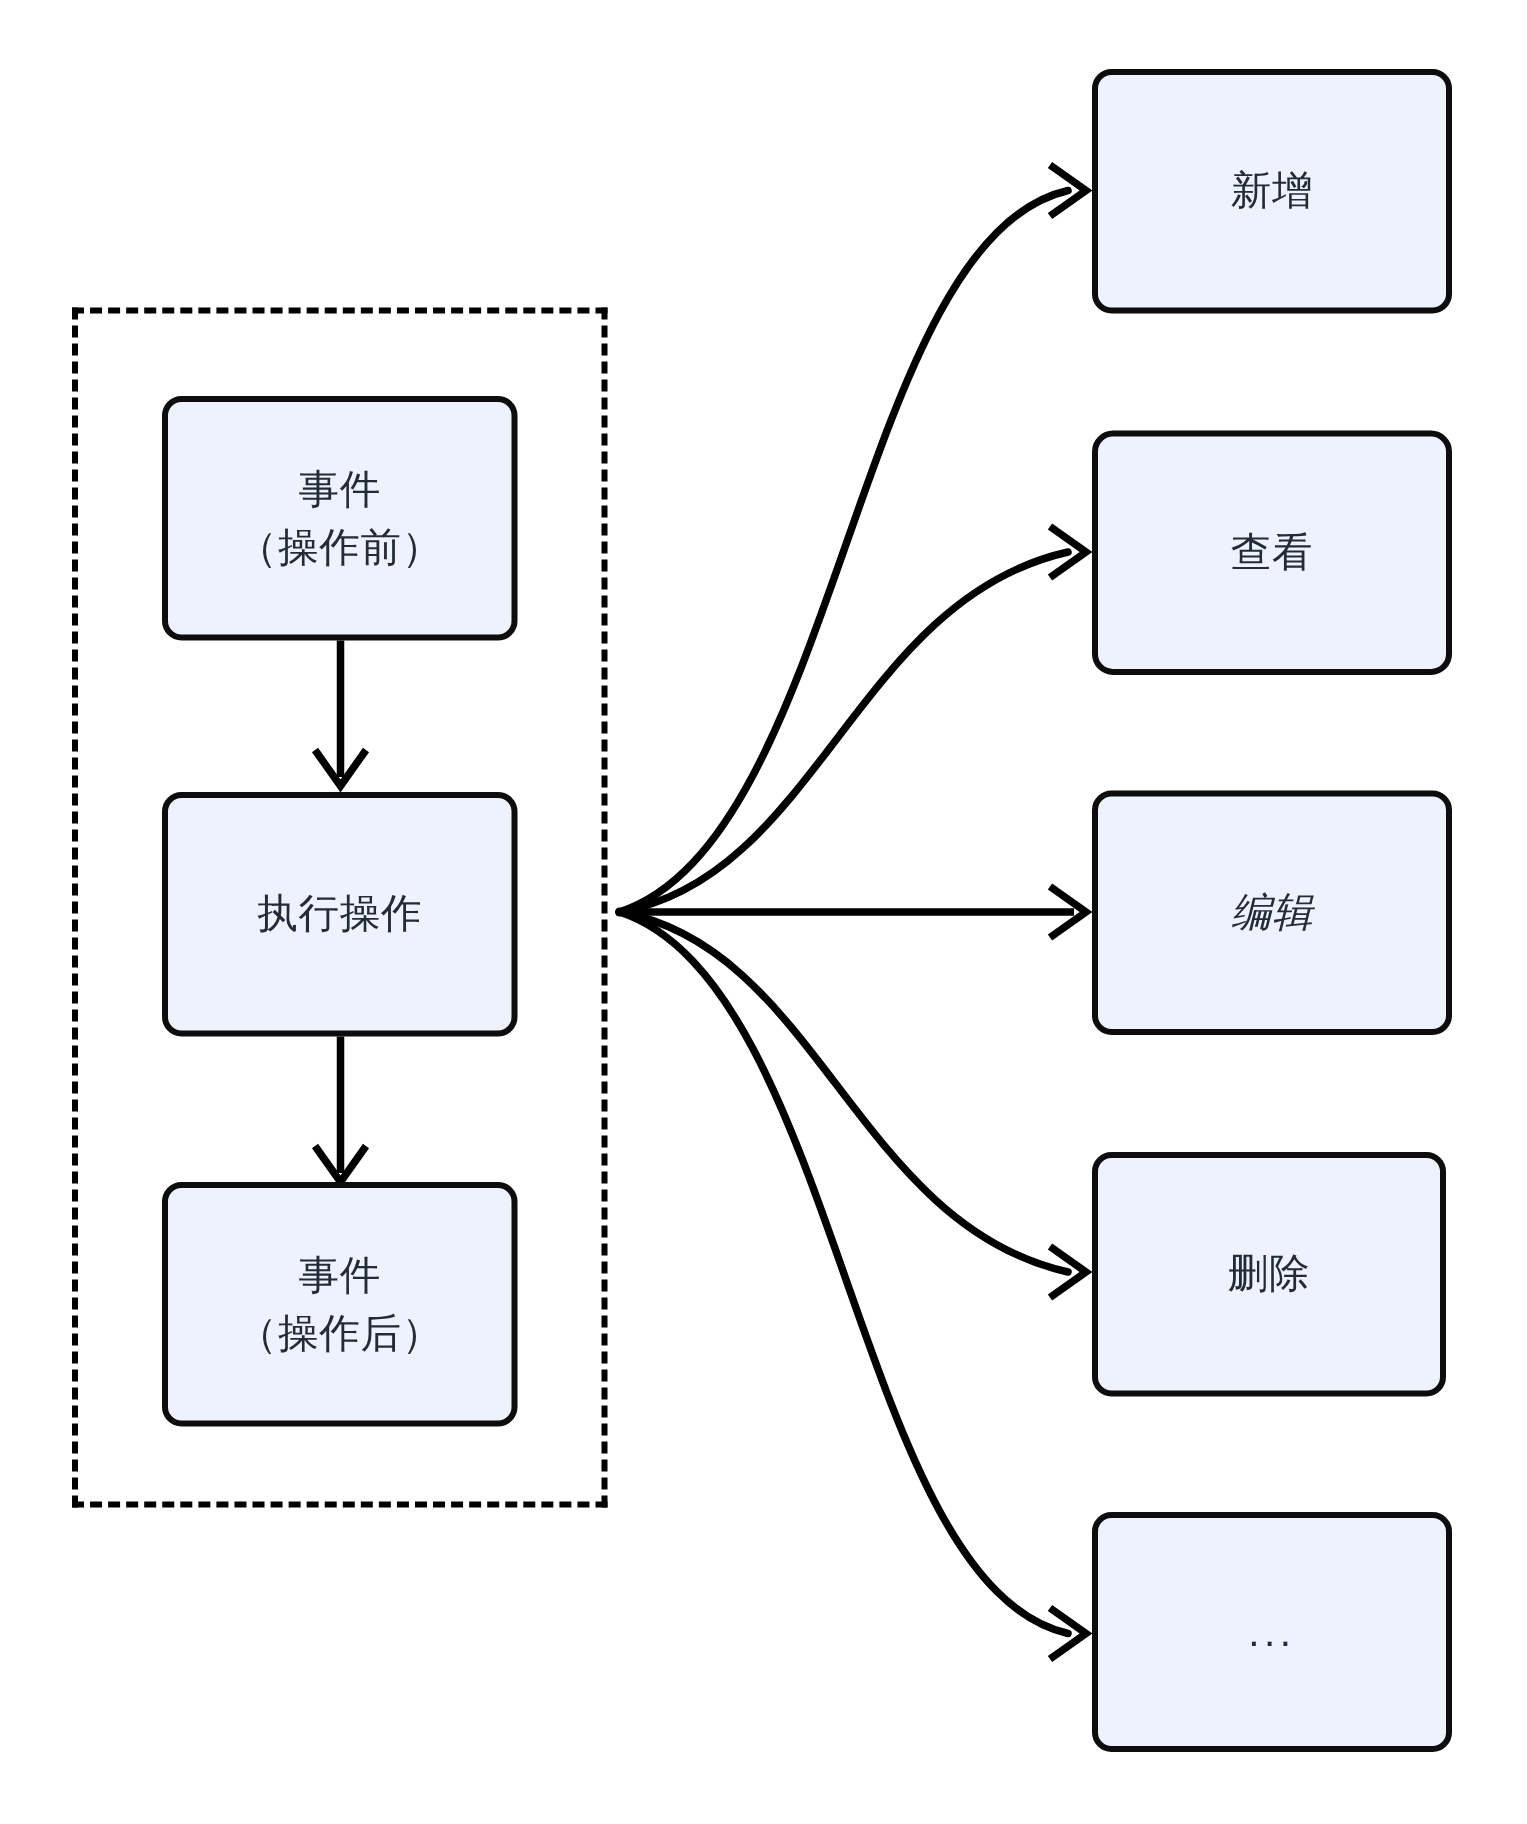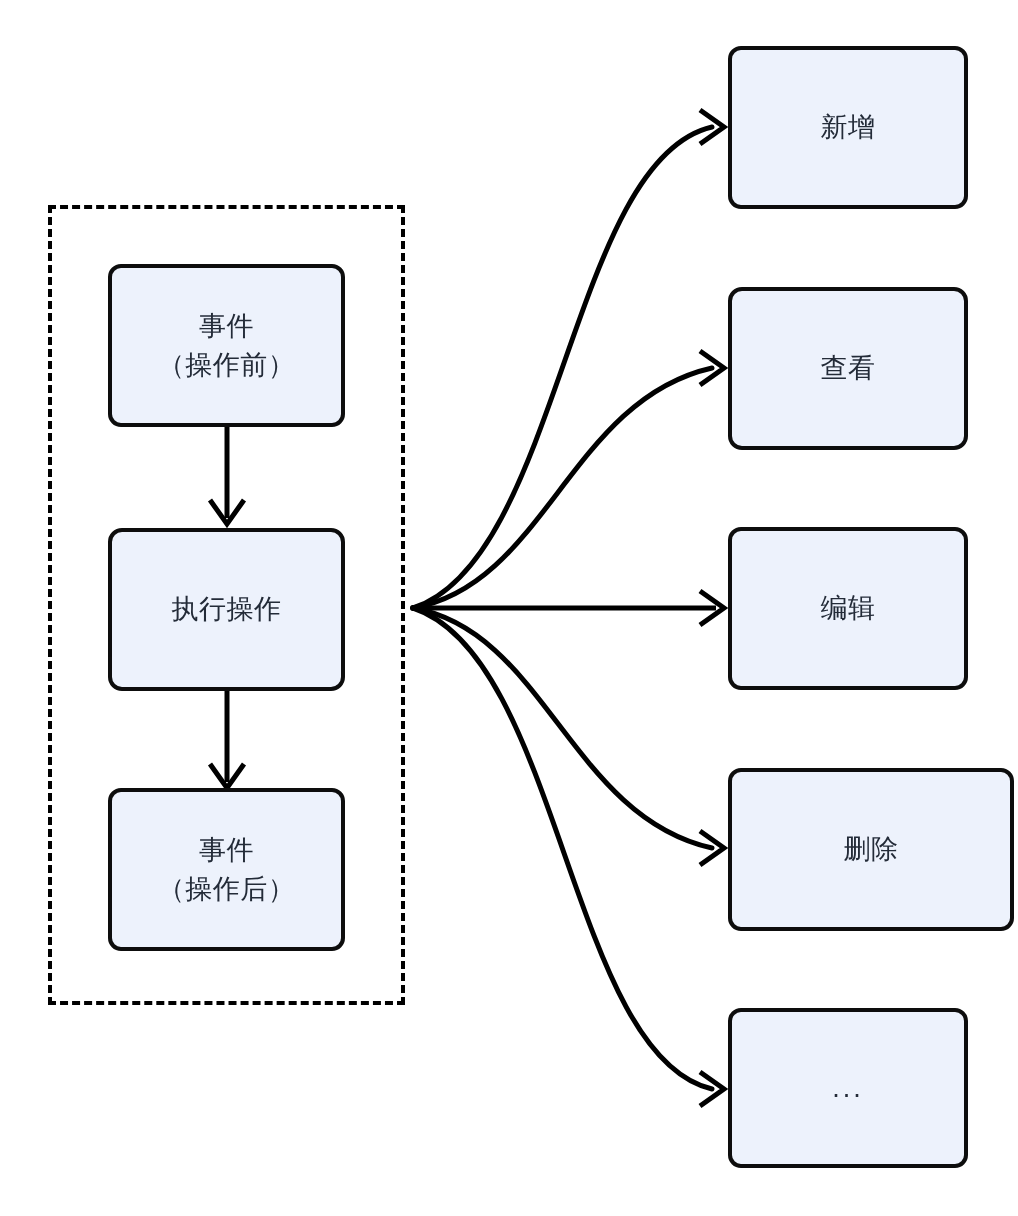--- a/index.html
+++ b/index.html
@@ -97,42 +97,42 @@
     </g>
   </svg>
 
   <div class="group-frame" style="left:48px; top:205px; width:357px; height:800px;"></div>
 
   <div class="node" style="left:108px; top:264px; width:237px; height:163px;">
     <span class="node-label">事件
 （操作前）</span>
   </div>
 
-  <div class="node" style="left:108px; top:528px; width:237px; height:163px;border-radius:14px;">
+  <div class="node" style="left:108px; top:528px; width:237px; height:163px;">
     <span class="node-label">执行操作</span>
   </div>
 
   <div class="node" style="left:108px; top:788px; width:237px; height:163px;">
     <span class="node-label">事件
 （操作后）</span>
   </div>
 
   <div class="node" style="left:728px; top:46px; width:240px; height:163px;">
     <span class="node-label">新增</span>
   </div>
 
   <div class="node" style="left:728px; top:287px; width:240px; height:163px;border-radius:14px;">
     <span class="node-label">查看</span>
   </div>
 
-  <div class="node" style="left:728px; top:527px; width:240px; height:163px;">
+  <div class="node" style="left:728px; top:527px; width:240px; height:163px;font-style:italic;">
     <span class="node-label">编辑</span>
   </div>
 
-  <div class="node" style="left:728px; top:768px; width:286px; height:163px;">
+  <div class="node" style="left:728px; top:768px; width:236px; height:163px;">
     <span class="node-label">删除</span>
   </div>
 
   <div class="node" style="left:728px; top:1008px; width:240px; height:160px;">
     <span class="node-label dots">...</span>
   </div>
 
 </div>
 
 </body></html>

